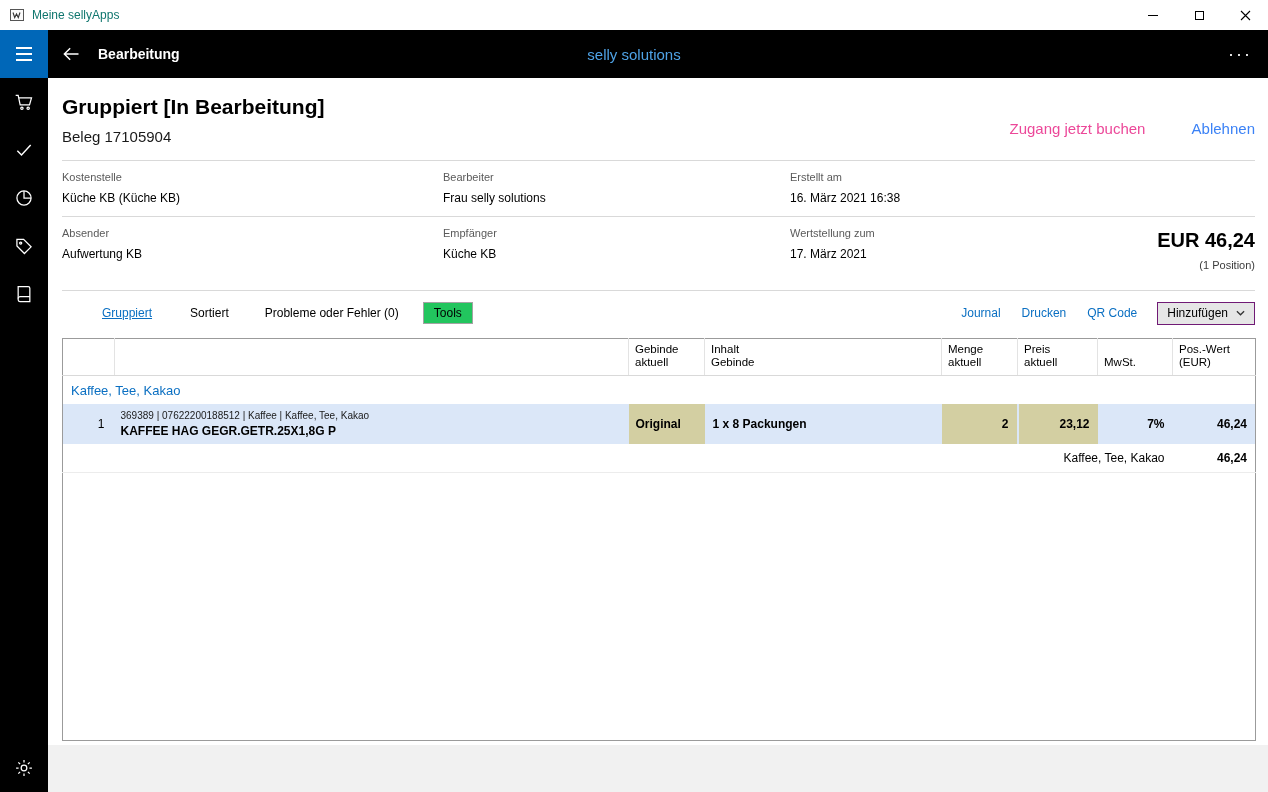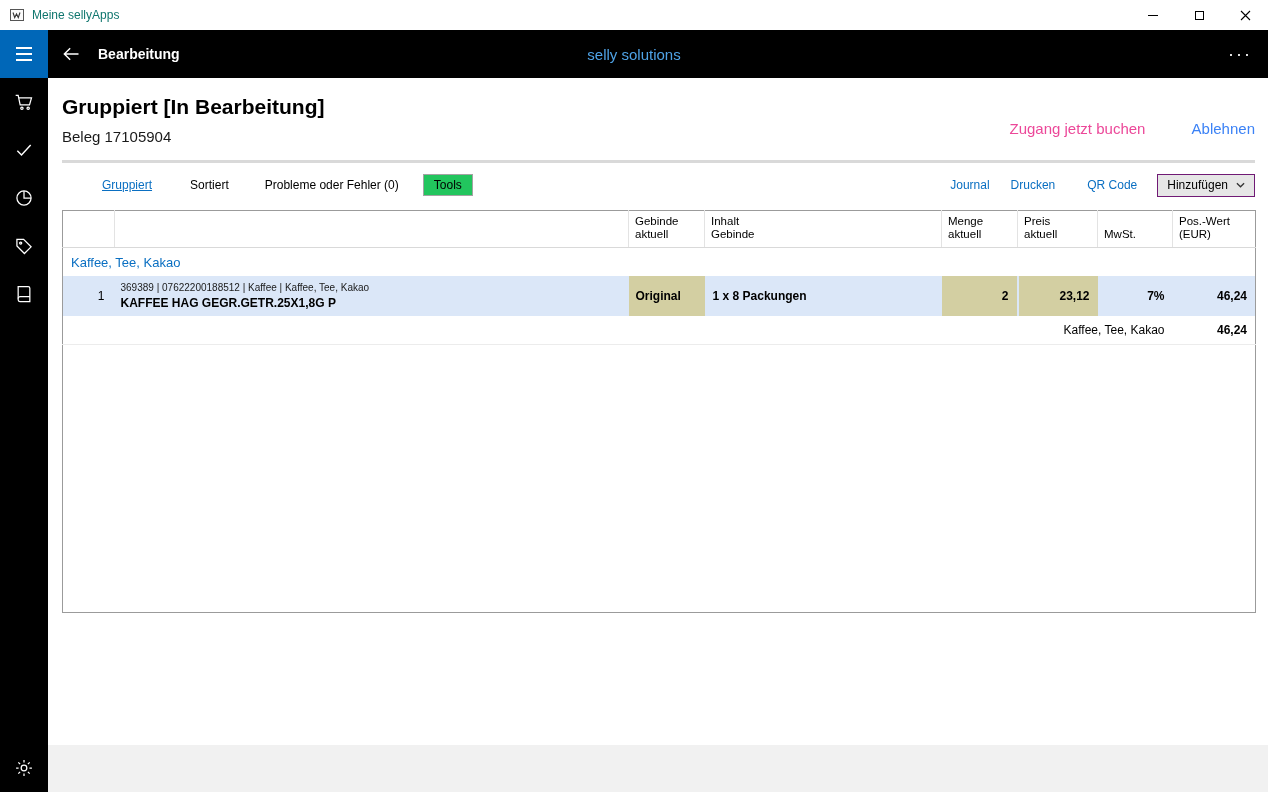--- a/index.html
+++ b/index.html
@@ -59,21 +59,21 @@
   .search-wrap input { width:248px; height:24px; border:1px solid #8a8a8a; padding:0 26px 0 7px; font-size:12px; font-family:inherit; background:#fff; outline:none; }
   .search-wrap input::placeholder { font-style:italic; color:#808080; }
   .search-icon { position:absolute; right:6px; top:5px; }
   .tb-link { color:#0a6fc2; cursor:pointer; white-space:nowrap; }
   .grouped { margin-left:40px; text-decoration:underline; }
   .sorted { margin-left:38px; color:#000; }
   .problems { margin-left:36px; color:#000; }
   .tools-btn { margin-left:24px; background:#22c55e; border:1px solid #a3a3a3; padding:3px 10px; font-size:12px; cursor:pointer; }
   .journal { margin-left:auto; }
   .drucken { margin-left:21px; }
-  .qrcode { margin-left:32px; }
+  .qrcode { margin-left:21px; }
   .add-btn { margin-left:20px; background:#e6e6e6; border:1px solid #701a75; padding:3px 9px 4px 9px; font-size:12px; display:flex; align-items:center; gap:8px; cursor:pointer; }
 
   
   table.grid { margin-top:12px; width:1193px; border-collapse:collapse; table-layout:fixed; border:1px solid #9b9b9b; font-size:12px; }
   .grid th { font-weight:normal; font-size:11.5px; text-align:left; vertical-align:bottom; padding:3px 6px 6px 6px; height:37px; border-bottom:1px solid #d9d9d9; border-left:1px solid #e3e3e3; }
   .grid th:first-child { border-left:none; }
   .grid th span { white-space:pre-line; display:block; line-height:13px; }
   .group-row td { color:#0a6fc2; font-size:13px; padding:7px 8px 6px 8px; }
   .pos-row td { height:40px; background:#dbe7f8; vertical-align:middle; }
   .pos-row .pos { text-align:right; padding-right:10px; }
@@ -180,23 +180,55 @@
       <h1>Gruppiert [In Bearbeitung]</h1>
       <div class="doc-subtitle">Beleg 17105904</div>
       <div class="doc-actions">
         <span class="book">Zugang jetzt buchen</span>
         <span class="reject">Ablehnen</span>
       </div>
     </div>
 
     <div class="divider"></div>
 
+    <div class="fieldrow r1">
+      <div class="field c1">
+        <div class="flabel">Kostenstelle</div>
+        <div class="fvalue">Küche KB (Küche KB)</div>
+      </div>
+      <div class="field c2">
+        <div class="flabel">Bearbeiter</div>
+        <div class="fvalue">Frau selly solutions</div>
+      </div>
+      <div class="field c3">
+        <div class="flabel">Erstellt am</div>
+        <div class="fvalue">16. März 2021 16:38</div>
+      </div>
+    </div>
 
     <div class="divider"></div>
 
+    <div class="fieldrow r2">
+      <div class="field c1">
+        <div class="flabel">Absender</div>
+        <div class="fvalue">Aufwertung KB</div>
+      </div>
+      <div class="field c2">
+        <div class="flabel">Empfänger</div>
+        <div class="fvalue">Küche KB</div>
+      </div>
+      <div class="field c3">
+        <div class="flabel">Wertstellung zum</div>
+        <div class="fvalue">17. März 2021</div>
+      </div>
+      <div class="total-block">
+        <div class="total-amount">EUR 46,24</div>
+        <div class="total-pos">(1 Position)</div>
+      </div>
+    </div>
 
     <div class="divider"></div>
 
     <div class="toolbar">
       <span class="tb-link grouped">Gruppiert</span>
       <span class="sorted">Sortiert</span>
       <span class="problems">Probleme oder Fehler (0)</span>
       <button class="tools-btn">Tools</button>
       <span class="tb-link journal">Journal</span>
       <span class="tb-link drucken">Drucken</span>

